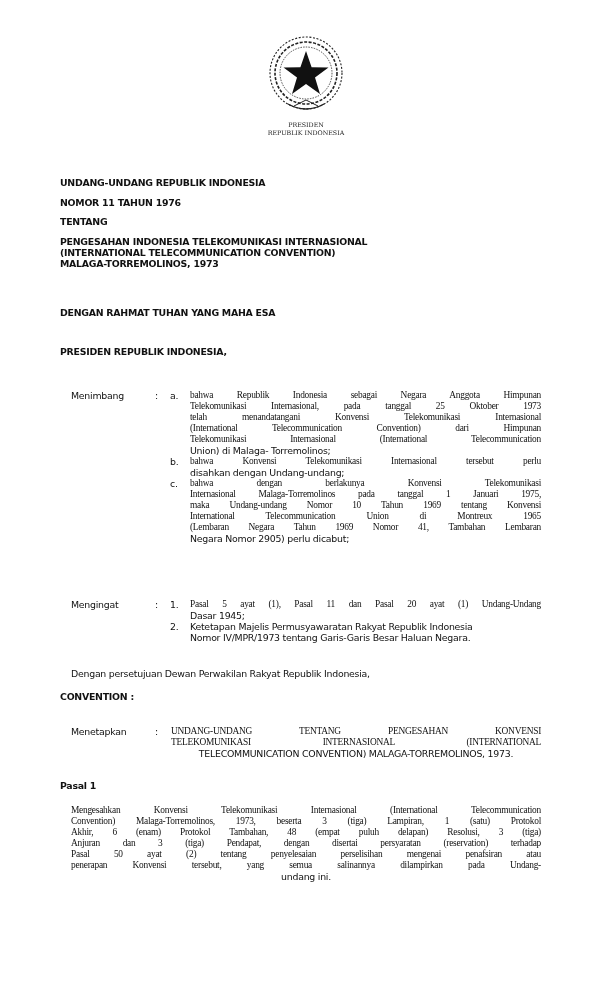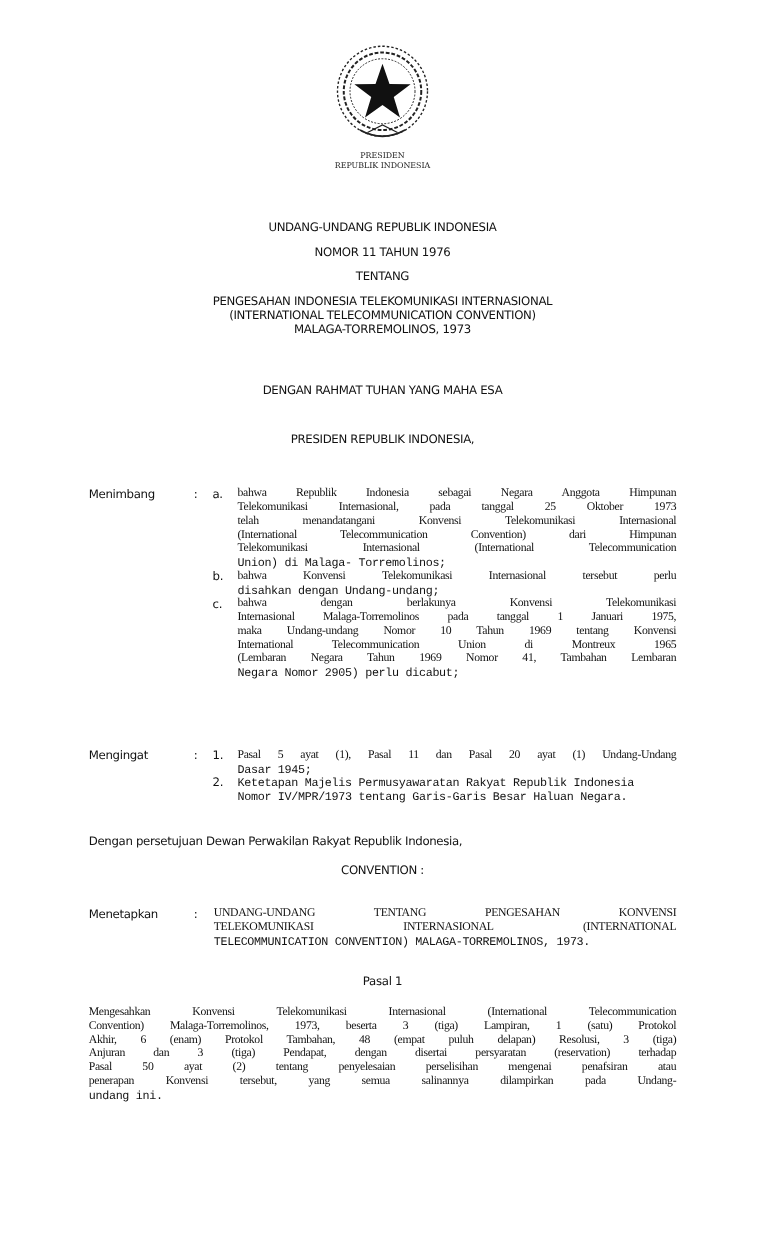--- a/index.html
+++ b/index.html
@@ -16,40 +16,40 @@
   .emblem { position: absolute; left: 266px; top: 34px; width: 80px; height: 80px; }
   .emblem svg { width: 80px; height: 80px; display: block; }
   .emblem-caption {
     position: absolute; left: 206px; width: 200px; text-align: center;
     font-family: "DejaVu Serif", "Liberation Serif", serif;
     font-size: 6.3px; letter-spacing: 0; color: #222;
   }
   .cap1 { top: 121px; }
   .cap2 { top: 129px; }
 
-  .center { position: absolute; left: 60px; width: 492px; text-align: center; line-height: 11px; }
+  .center { position: absolute; left: 60px; width: 492px; text-align: left; line-height: 11px; font-weight: bold; }
 
   .row { position: absolute; left: 71px; width: 470px; }
   .label { position: absolute; left: 0; top: 0; text-align: center; }
   .colon { position: absolute; left: 84px; top: 0; }
   .item { position: absolute; left: 99px; width: 371px; }
   .num { position: absolute; left: 0; top: 0; }
   .body {
     position: absolute; left: 20px; width: 351px;
     text-align: justify; text-align-last: left; line-height: 11px;
   }
   .para {
     position: absolute; left: 71px; width: 470px;
     text-align: justify; line-height: 11px;
   }
   .tetap {
     position: absolute; left: 100px; width: 370px; text-align: justify; line-height: 11px;
   }
   .j { display: block; text-align: justify; text-align-last: justify; font-family: Liberation Serif, serif; }
-  .l { display: block; text-align: left; font-family: Liberation Mono, monospace; }
+  .l { display: block; text-align: center; }
 </style>
 </head>
 <body>
 
 <div class="page">
 
   <div class="emblem">
     <svg viewBox="0 0 80 80" xmlns="http://www.w3.org/2000/svg">
       <g fill="none" stroke="#222" stroke-width="1.1">
         <circle cx="40" cy="39" r="36" stroke-dasharray="2 1.6"></circle>

